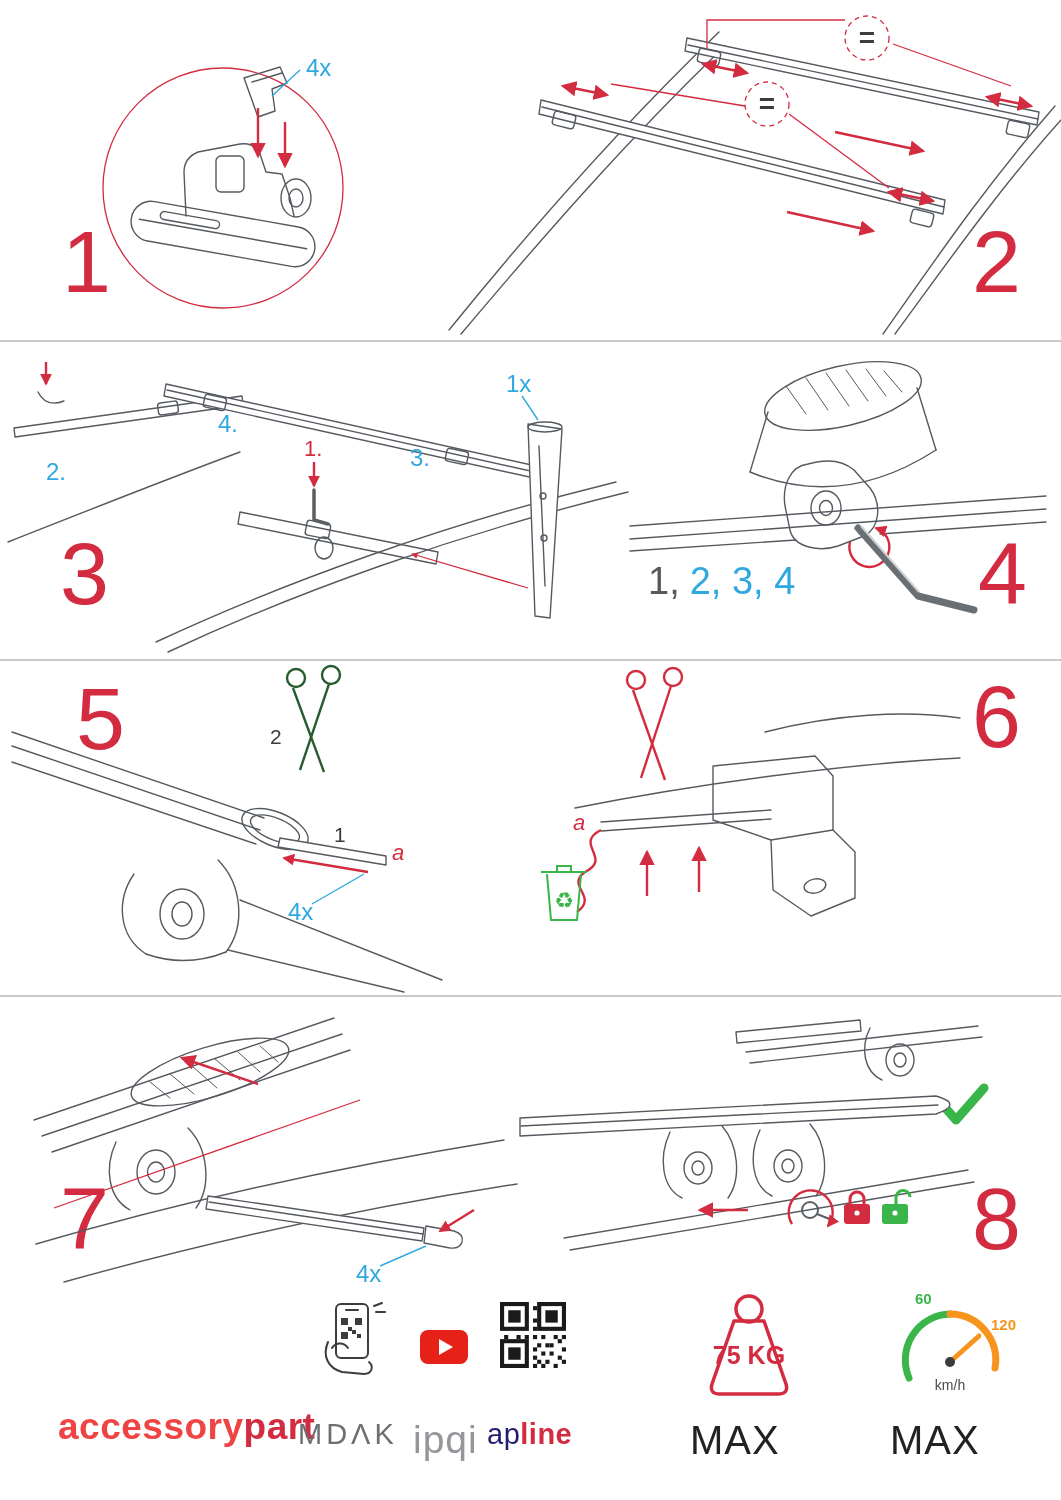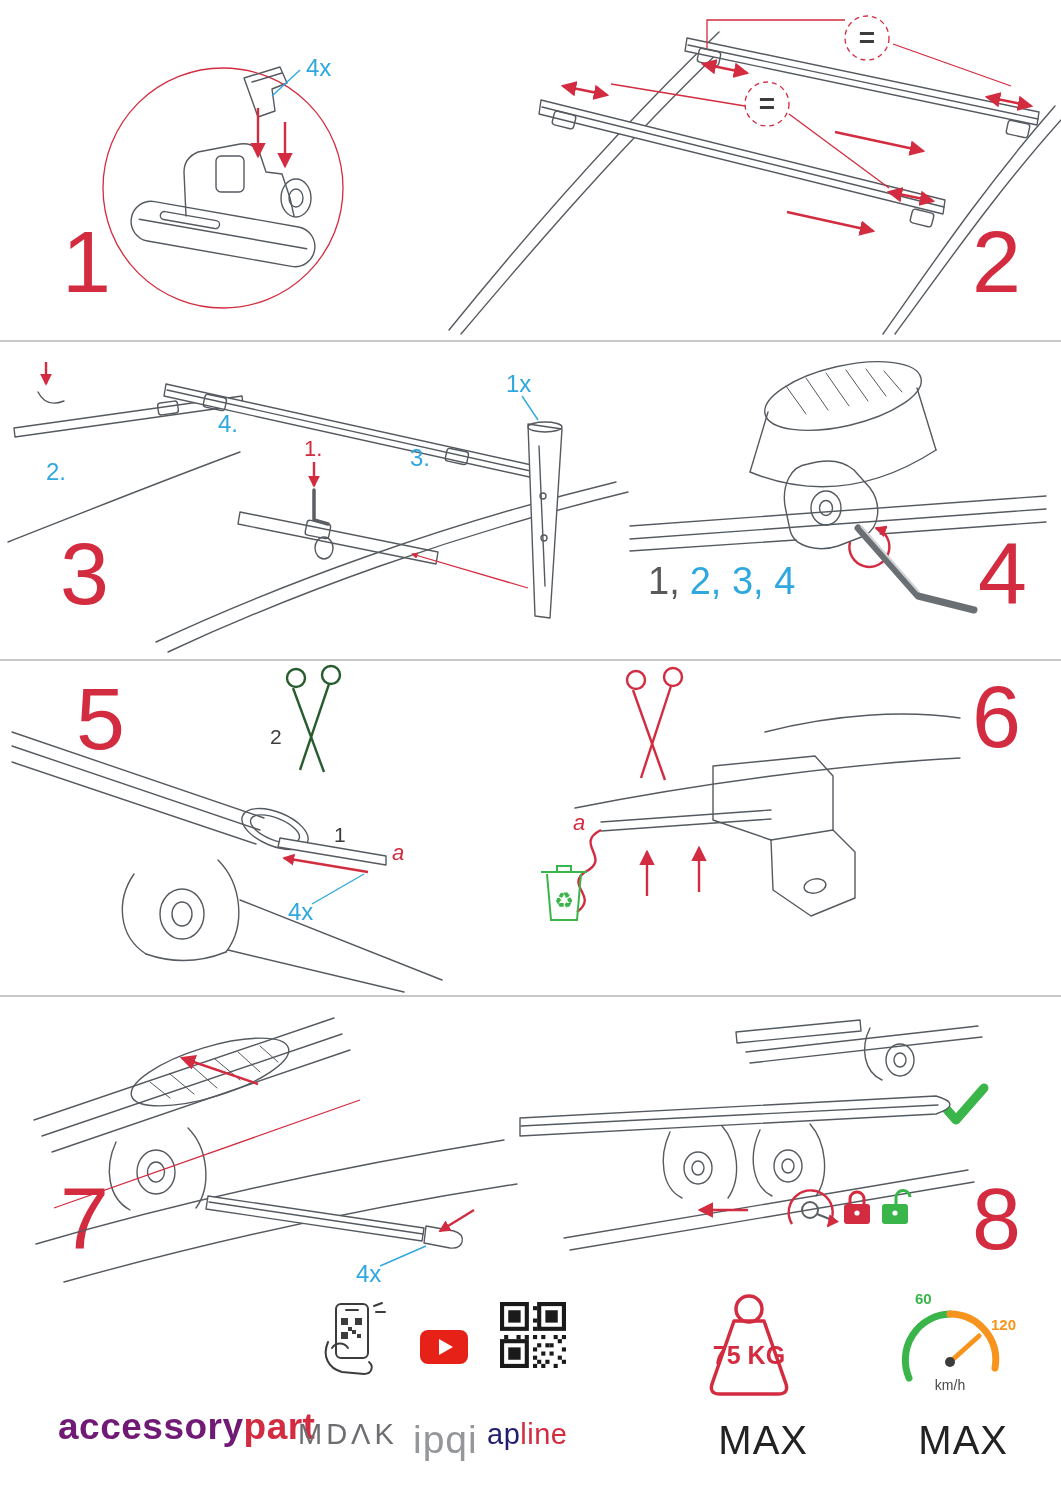--- a/index.html
+++ b/index.html
@@ -22,27 +22,27 @@
   .bs{fill:none;stroke:var(--blue);stroke-width:1.4;}
   .t-blue{fill:var(--blue);font-size:24px;}
   .t-red{fill:var(--red);font-size:22px;}
   .t-dark{fill:#3c3c3c;font-size:21px;}
   .t-eq{fill:#3c3c3c;font-size:28px;font-weight:bold;}
   .seq{font-size:38px;}
   .seq .g{fill:var(--label-gray);}
   .seq .b{fill:var(--blue);}
   .product-name{position:absolute;left:58px;top:1322px;font-size:54px;letter-spacing:3px;font-weight:500;color:var(--navy);}
   .brand{position:absolute;left:58px;top:1406px;font-size:37px;font-weight:600;letter-spacing:0.5px;}
-  .brand .a{color:#701a75;} .brand .b{color:var(--red);}
+  .brand .a{color:#ef4444;} .brand .b{color:var(--red);}
   .logo-mdak{position:absolute;left:298px;top:1418px;font-size:29px;font-weight:400;letter-spacing:4px;color:var(--logo-gray);}
   .logo-ipqi{position:absolute;left:413px;top:1418px;font-size:39px;font-weight:400;letter-spacing:1px;color:var(--logo-light-gray);}
   .logo-apline{position:absolute;left:487px;top:1418px;font-size:29px;letter-spacing:0.5px;}
   .logo-apline .ap{color:var(--navy);font-weight:400;}
-  .logo-apline .line{color:var(--red);font-weight:400;}
-  .max-label{position:absolute;width:118px;text-align:right;font-size:40px;font-weight:500;color:#222;letter-spacing:1px;}
+  .logo-apline .line{color:var(--red);font-weight:700;}
+  .max-label{position:absolute;width:118px;text-align:left;font-size:40px;font-weight:500;color:#222;letter-spacing:1px;}
 </style>
 </head>
 <body>
 
 <div class="page">
 
   <svg width="0" height="0" style="position:absolute" aria-hidden="true">
     <defs>
       <marker id="ar" viewBox="0 0 10 10" refX="8.5" refY="5" markerWidth="6.5" markerHeight="6.5" orient="auto-start-reverse">
         <path d="M0,0L10,5L0,10z" fill="var(--red,#d32b3f)"></path>

